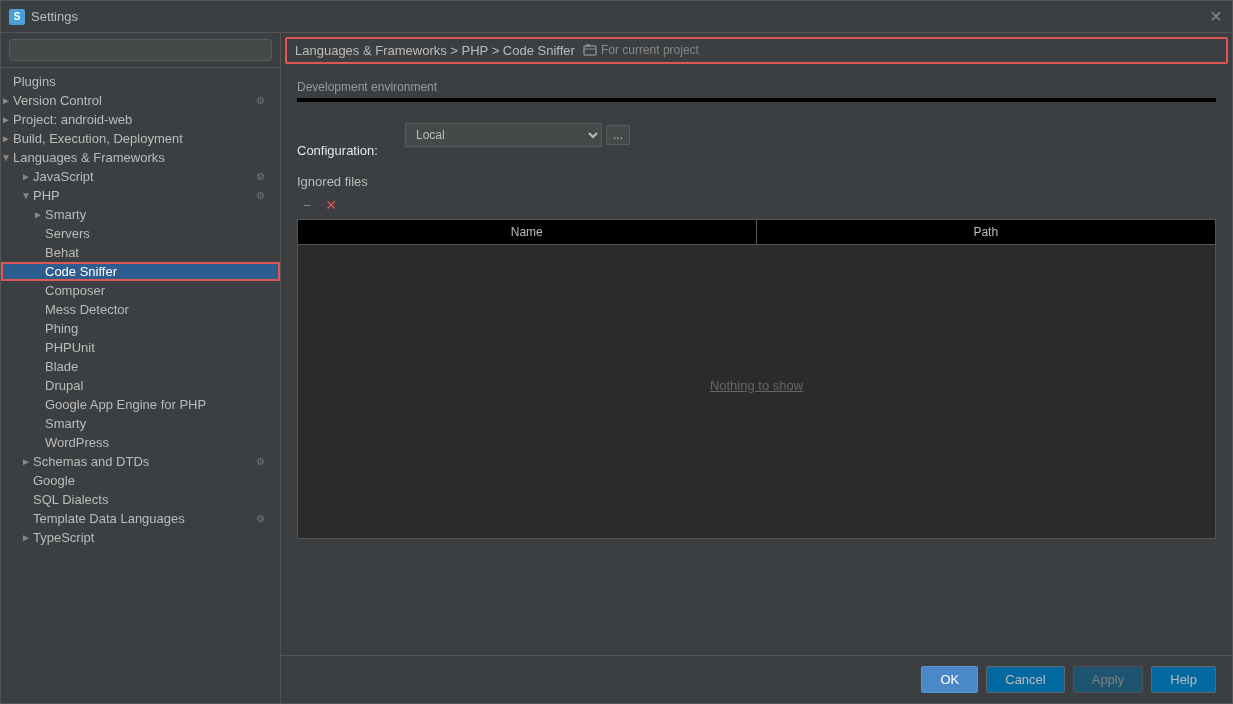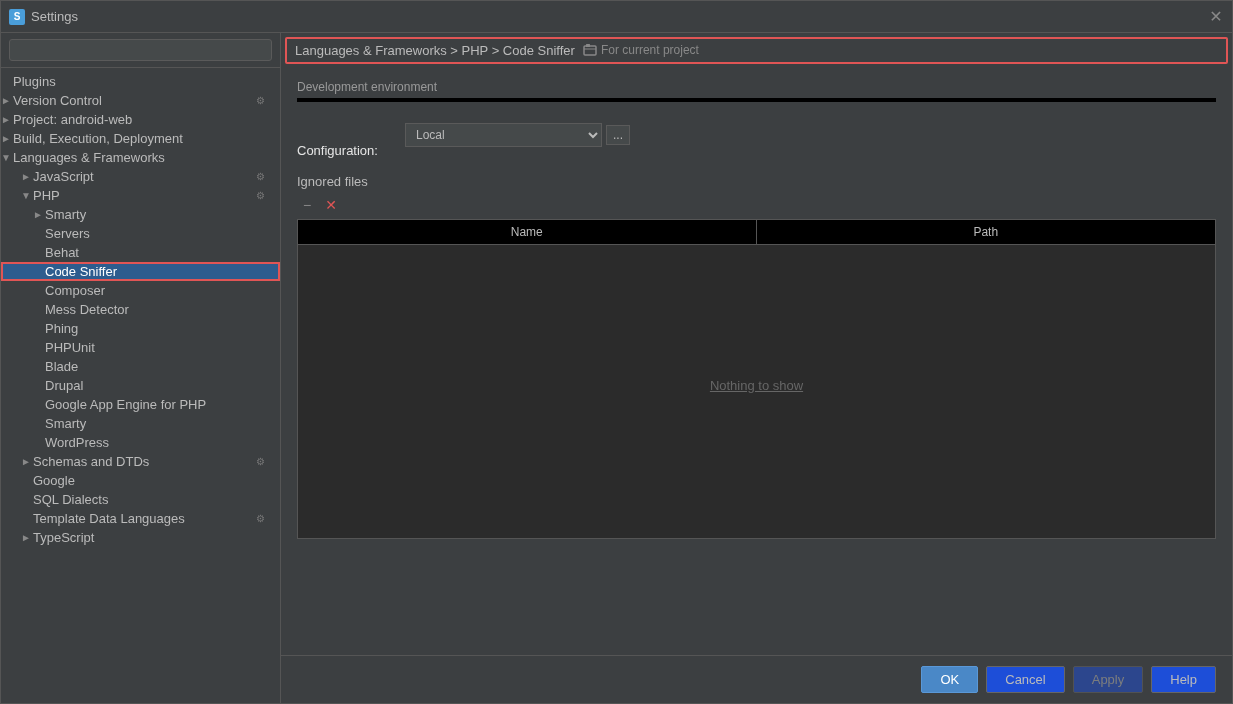--- a/index.html
+++ b/index.html
@@ -303,21 +303,21 @@
       padding: 10px 16px;
       gap: 8px;
       border-top: 1px solid #555;
       background: #3c3f41;
       flex-shrink: 0;
     }
 
     .btn {
       padding: 5px 18px;
       border: 1px solid #666;
-      background: #1d4ed8;
+      background: #0369a1;
       color: #bbbbbb;
       cursor: pointer;
       font-size: 13px;
       border-radius: 2px;
     }
 
     .btn-primary {
       background: #4a88c7;
       border-color: #5a98d7;
       color: #fff;

